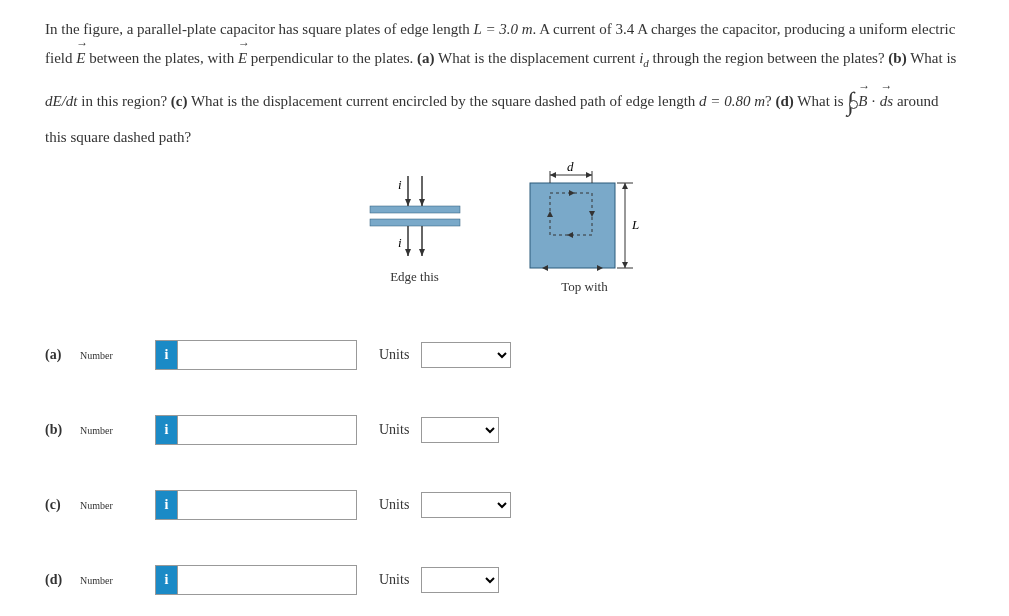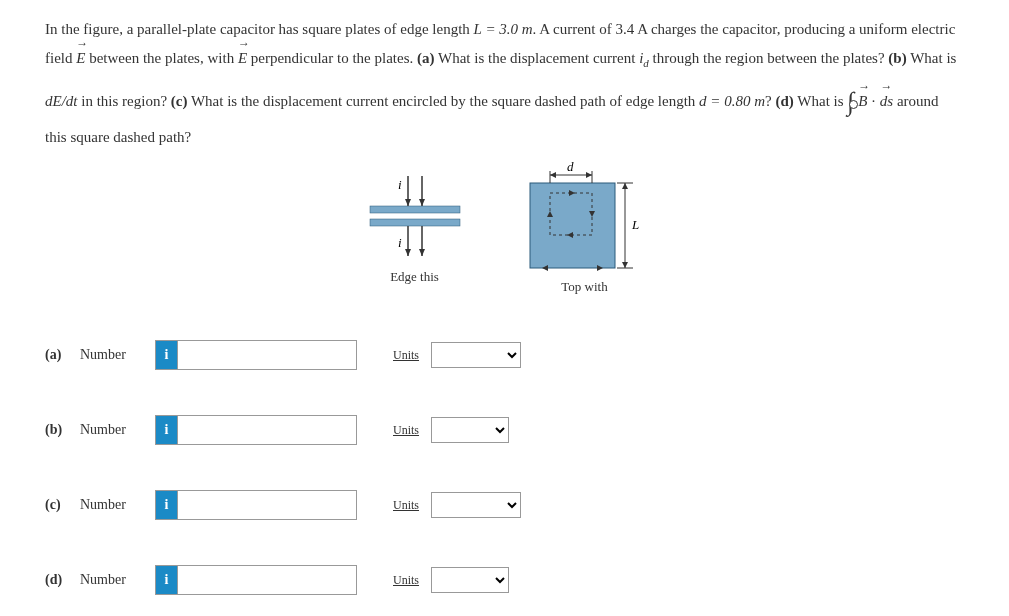--- a/index.html
+++ b/index.html
@@ -84,21 +84,21 @@
       align-items: center;
       margin-bottom: 45px;
     }
     .part-label {
       width: 35px;
       font-weight: bold;
       font-size: 14px;
     }
     .number-label {
       width: 75px;
-      font-size: 14px;
+      font-size: 10px;
     }
     .info-icon {
       display: inline-flex;
       align-items: center;
       justify-content: center;
       width: 22px;
       height: 30px;
       background: #1b8ac6;
       color: #fff;
       font-family: Georgia, serif;
@@ -109,24 +109,23 @@
       border-right: none;
     }
     .num-input {
       height: 30px;
       width: 180px;
       border: 1px solid #999;
       padding: 0 6px;
       font-size: 14px;
     }
     .units-label {
-      margin-left: 36px;
+      margin-left: 22px;
       margin-right: 12px;
-      font-size: 12px;
-      text-decoration: underline;
+      font-size: 14px;
     }
     .units-select {
       height: 26px;
       border: 1px solid #999;
       padding: 0 4px;
       font-size: 13px;
       background: #fff;
     }
     .w-wide { width: 90px; }
     .w-mid { width: 78px; }

